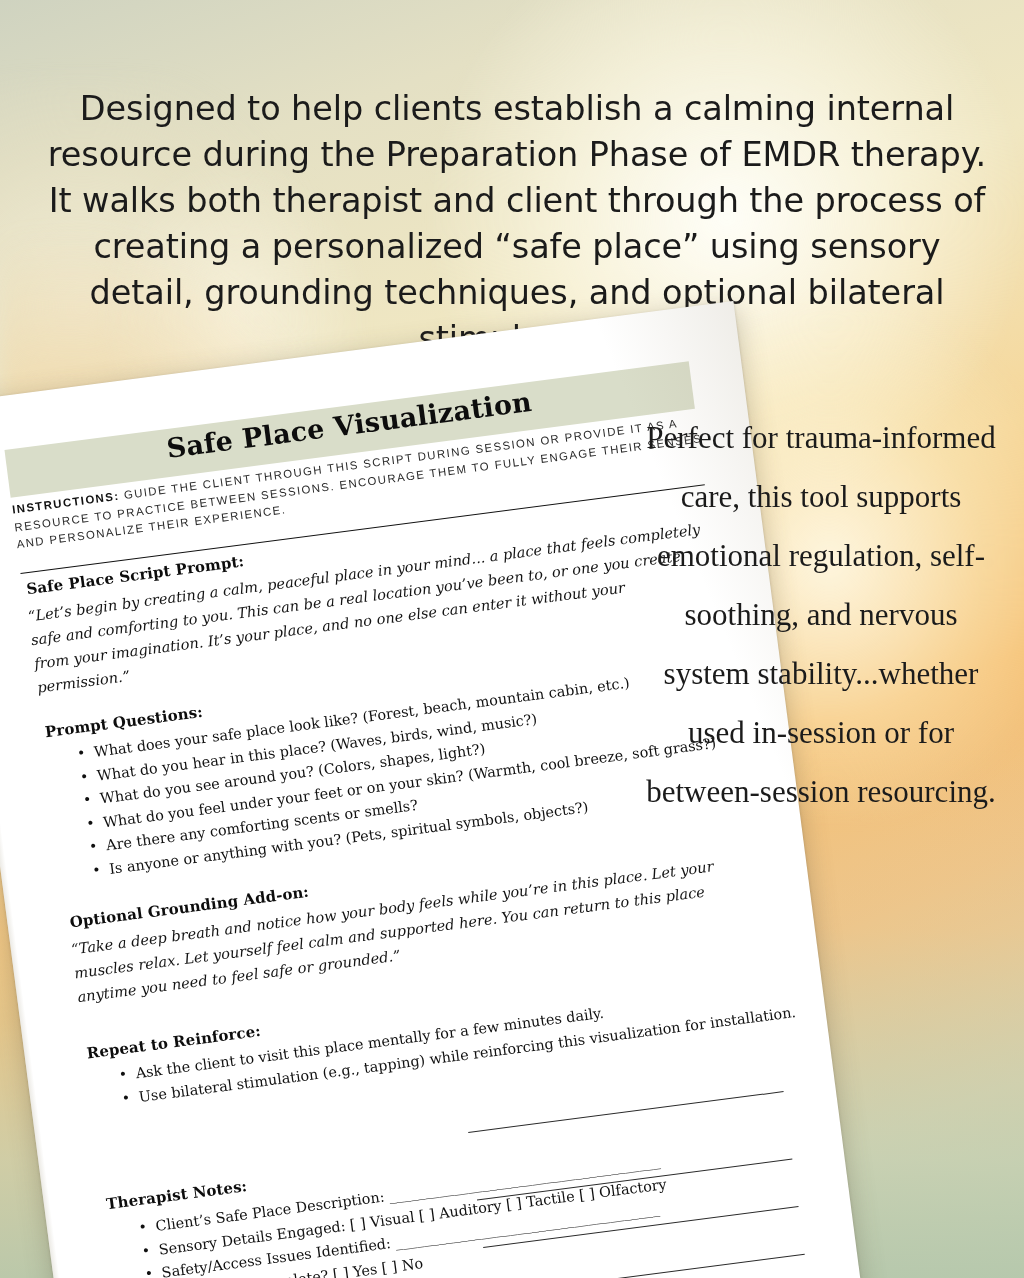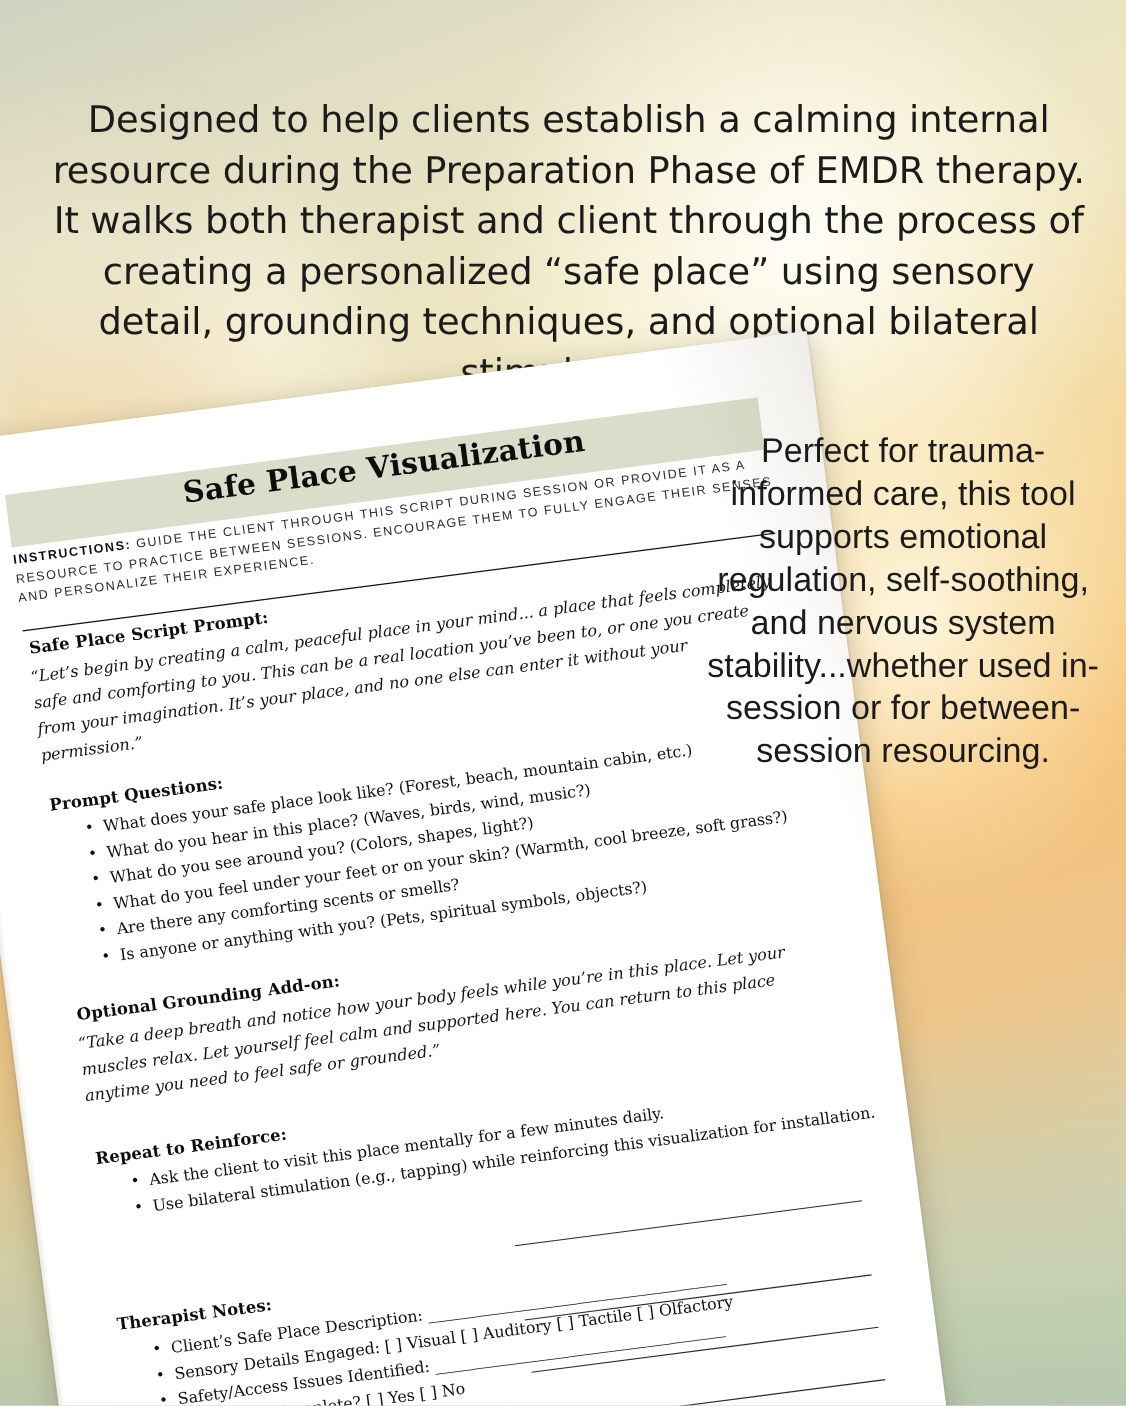--- a/index.html
+++ b/index.html
@@ -101,27 +101,27 @@
     letter-spacing: -0.1px;
     font-family: "DejaVu Sans", sans-serif;
     font-weight: 400;
     white-space: pre-line;
   }
 
   
   .side-copy {
     position: absolute;
     left: 640px;
-    top: 390px;
+    top: 408px;
     width: 362px;
     text-align: center;
     font-size: 31px;
-    line-height: 39px;
+    line-height: 59px;
     color: #1b1b1b;
-    font-family: Liberation Sans, sans-serif;
+    font-family: Liberation Serif, serif;
     font-weight: 400;
     white-space: pre-line;
     z-index: 6;
   }
 
   
   #paper-wrap {
     position: absolute;
     left: -60px;
     top: 404px;

